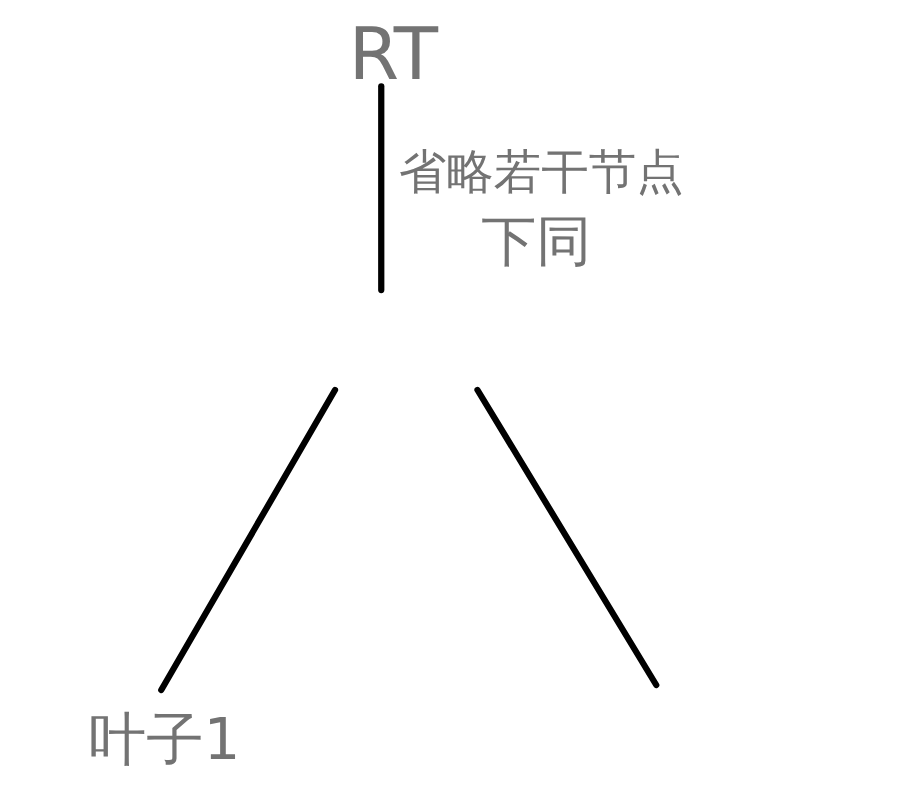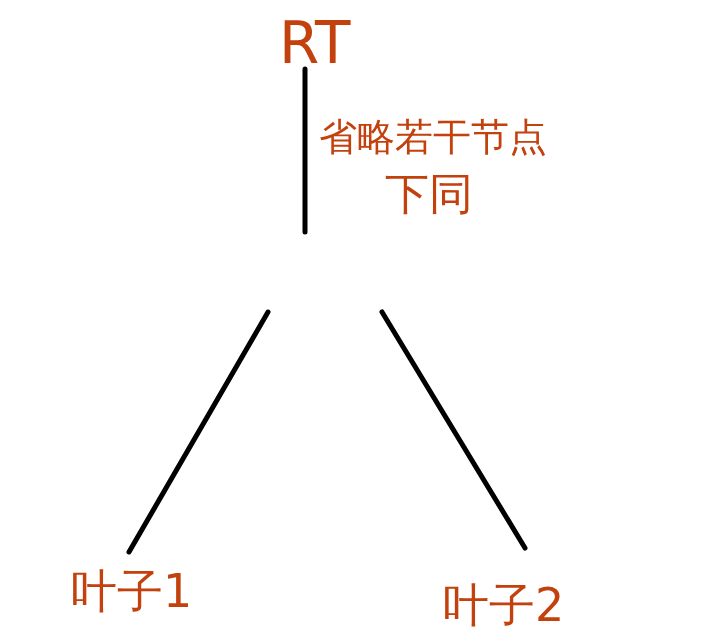--- a/index.html
+++ b/index.html
@@ -1,27 +1,26 @@
 <!DOCTYPE html>
 <html><head>
   <meta charset="utf-8">
   <style>
     html, body { margin: 0; padding: 0; background: #ffffff; }
     #canvas { position: relative; width: 718px; height: 636px; overflow: hidden; background: #ffffff; }
     svg.edges { position: absolute; left: 0; top: 0; }
-    .lbl { position: absolute; color: #c2410c; white-space: nowrap; font-family: "DejaVu Sans", sans-serif; line-height: 1; }
+    .lbl { position: absolute; color: #737373; white-space: nowrap; font-family: "DejaVu Sans", sans-serif; line-height: 1; }
   </style>
 </head>
 <body>
 
 <div id="canvas">
   <svg class="edges" width="718" height="636">
     <line x1="305" y1="69" x2="305" y2="232" stroke="#000" stroke-width="5" stroke-linecap="round"></line>
     <line x1="268" y1="312" x2="129" y2="552" stroke="#000" stroke-width="5" stroke-linecap="round"></line>
     <line x1="382" y1="312" x2="525" y2="548" stroke="#000" stroke-width="5" stroke-linecap="round"></line>
   </svg>
 
   <div class="lbl" style="left:279px; top:14px; font-size:58px;">RT</div>
   <div class="lbl" style="left:319px; top:118px; font-size:38px;">省略若干节点</div>
   <div class="lbl" style="left:385px; top:172px; font-size:44px;">下同</div>
   <div class="lbl" style="left:71px; top:568px; font-size:46px;text-align:right;">叶子1</div>
-  <div class="lbl" style="left:443px; top:582px; font-size:46px;">叶子2</div>
 </div>
 
 </body></html>

